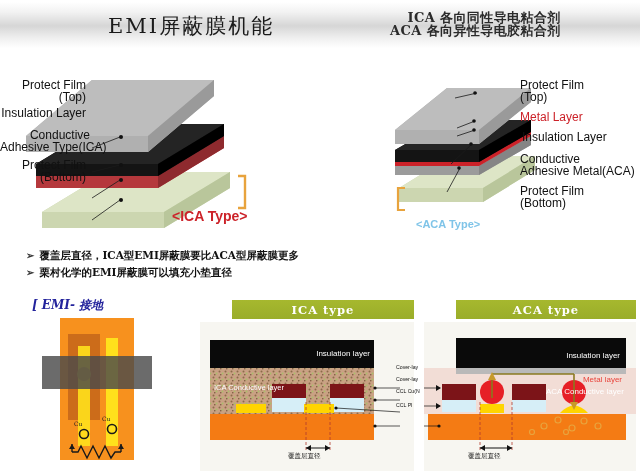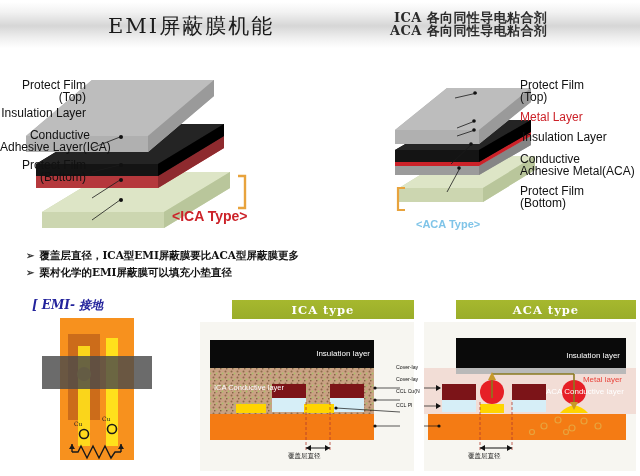--- a/index.html
+++ b/index.html
@@ -99,21 +99,21 @@
 </style>
 </head>
 <body>
 
 <div class="slide">
 
   <div class="header">
     <div class="header-title">EMI屏蔽膜机能</div>
     <div class="header-note">
       <div>ICA 各向同性导电粘合剂</div>
-      <div>ACA 各向同性导电粘合剂</div>
+      <div>ACA 各向异性导电胶粘合剂</div>
     </div>
   </div>
 
   <div class="stackbox" style="left:0;top:60px;width:320px;height:180px;">
     <svg width="320" height="180" viewBox="0 0 320 180">
 
       <g>
         <polygon points="42,168 42,152 108,112 230,112 230,128 164,168" fill="#ccd6b0"></polygon>
         <polygon points="42,152 108,112 230,112 164,152" fill="#dde5c6"></polygon>
         <polygon points="164,152 230,112 230,128 164,168" fill="#b9c69b"></polygon>
@@ -153,21 +153,21 @@
       <path d="M 238,116 L 245,116 L 245,148 L 238,148" stroke="#e8a33d" stroke-width="2.4" fill="none"></path>
     </svg>
 
     <div class="lbl r" style="left:0;top:20px;width:86px;">
       <div>Protect Film</div>
       <div>(Top)</div>
     </div>
     <div class="lbl r" style="left:0;top:48px;width:86px;">Insulation Layer</div>
     <div class="lbl r" style="left:0;top:70px;width:90px;">
       <div>Conductive</div>
-      <div>Adhesive Layer(ICA)</div>
+      <div>Adhesive Type(ICA)</div>
     </div>
     <div class="lbl r" style="left:0;top:100px;width:86px;">
       <div>Protect Film</div>
       <div>(Bottom)</div>
     </div>
   </div>
 
   <div class="type-label type-ica">&lt;ICA Type&gt;</div>
 
   <div class="stackbox" style="left:395px;top:70px;width:245px;height:160px;">

